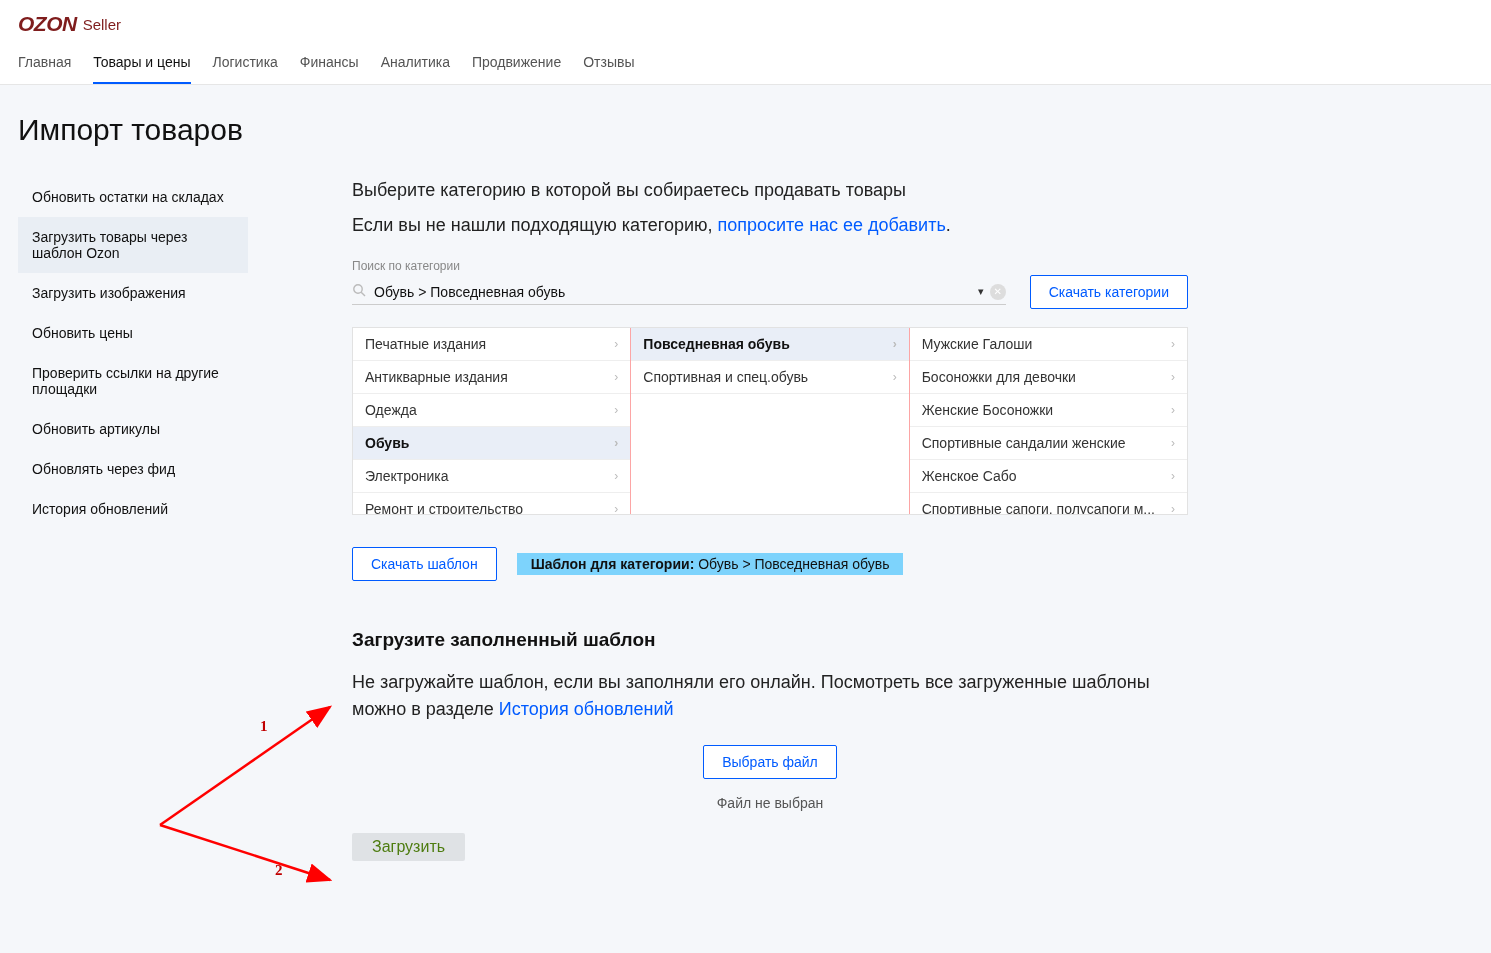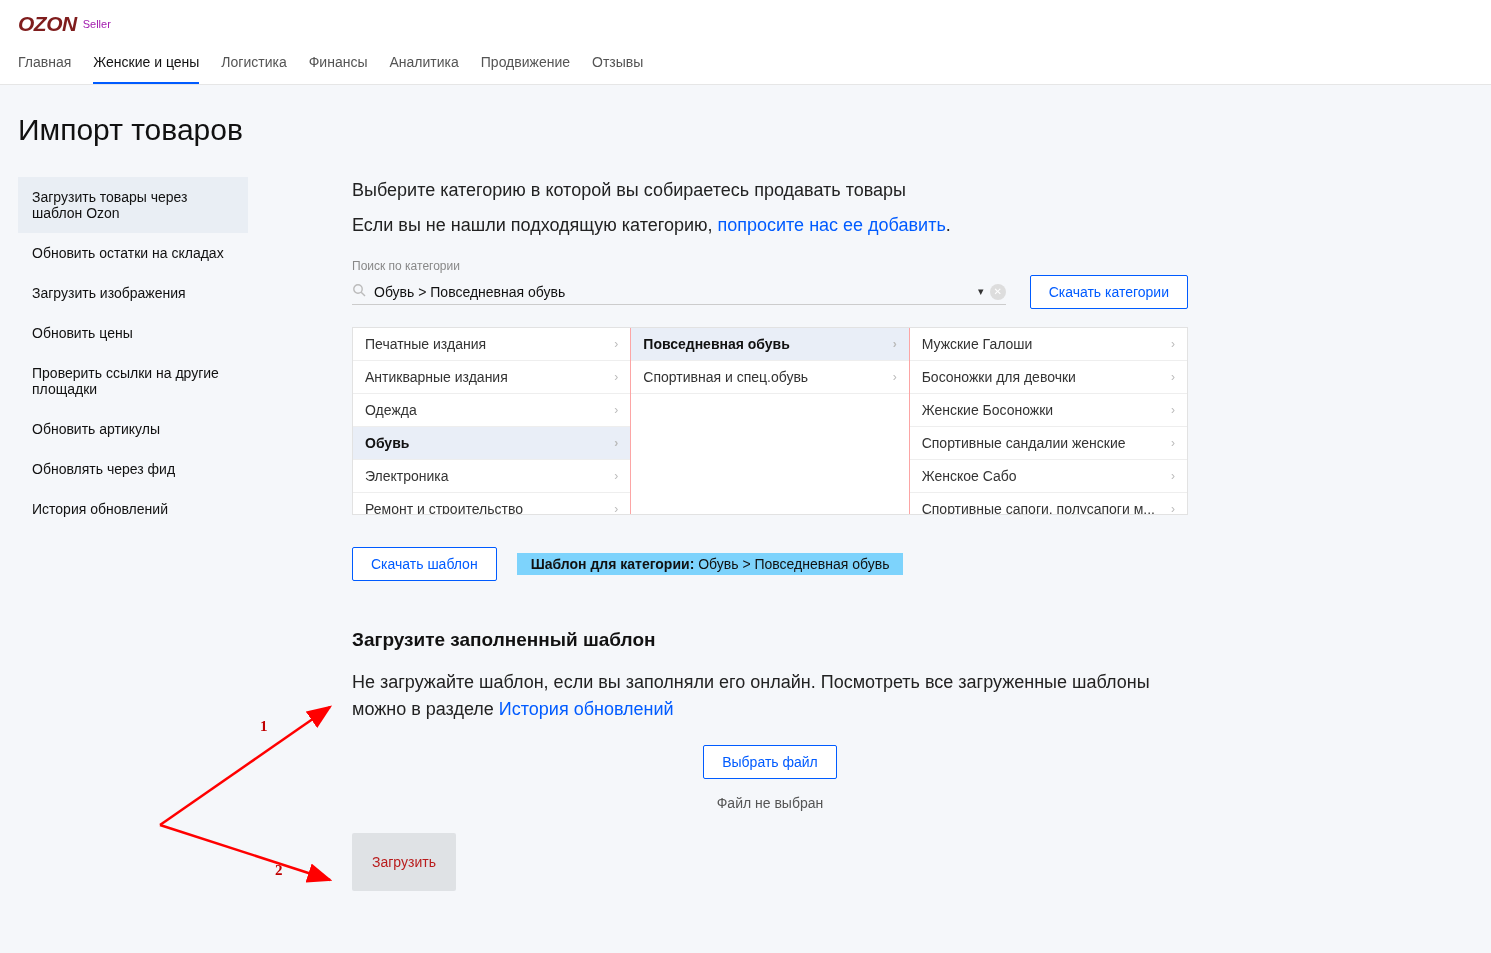--- a/index.html
+++ b/index.html
@@ -1,20 +1,20 @@
 <!DOCTYPE html>
 <html><head>
 <meta charset="utf-8">
 <style>
   * { box-sizing: border-box; margin: 0; padding: 0; }
   body { font-family: Arial, -apple-system, "Segoe UI", sans-serif; font-size: 14px; color: #111; background: #fff; }
   
   .hdr { display: flex; align-items: center; padding: 12px 18px 8px 18px; }
   .logo-word { font-weight: 800; font-style: italic; font-size: 21px; color: #7f1d1d; letter-spacing: -0.5px; }
-  .logo-sub { font-size: 11px; margin-left: 6px; color: #a21caf; }
+  .logo-sub { font-size: 15px; margin-left: 6px; color: #7f1d1d; }
   
   .topnav { display: flex; gap: 22px; padding: 0 18px; border-bottom: 1px solid #e6e6e6; }
   .topnav a { color: #545454; text-decoration: none; padding: 10px 0 12px 0; font-size: 14px; cursor: pointer; }
   .topnav a.active { color: #111; border-bottom: 2px solid #005bff; }
   
   .page-bg { background: #f5f7fa; min-height: 870px; position: relative; }
   .page { padding: 28px 18px 40px 18px; }
   h1.page-title { font-size: 30px; font-weight: 400; margin-bottom: 30px; }
   .cols { display: flex; align-items: flex-start; }
   
@@ -45,53 +45,53 @@
   .cat-item.sel { background: #e9eef7; font-weight: 600; color: #111; }
   .cat-item .chv { color: #bbb; font-size: 12px; }
   
   .dl-row { display: flex; align-items: center; gap: 20px; margin-top: 32px; }
   .tmpl-label { background: #7dd3fc; padding: 3px 14px; font-size: 14px; }
   .tmpl-label b { font-weight: 600; }
   
   .upload-sect { margin-top: 48px; }
   .file-row { display: flex; align-items: center; gap: 16px; margin-top: 22px; flex-direction: column; }
   .file-status { color: #555; font-size: 14px; }
-  .btn-disabled { background: #dfe2e5; color: #b91c1c; border: none; padding: 21px 20px; font-size: 14px; margin-top: 22px; border-radius: 2px; cursor: default; }
+  .btn-disabled { background: #dfe2e5; color: #4d7c0f; border: none; padding: 5px 20px; font-size: 16px; margin-top: 22px; border-radius: 2px; cursor: default; }
   
   .anno { position: absolute; pointer-events: none; }
   .anno-num { font-weight: 700; color: #c00000; font-size: 15px; font-family: Georgia, serif; }
   svg.arrow { position: absolute; overflow: visible; pointer-events: none; }
 </style>
 </head>
 <body>
 
 <div class="hdr">
   <span class="logo-word">OZON</span>
   <span class="logo-sub">Seller</span>
 </div>
 
 <div class="topnav">
   <a>Главная</a>
-  <a class="active">Женские и цены</a>
+  <a class="active">Товары и цены</a>
   <a>Логистика</a>
   <a>Финансы</a>
   <a>Аналитика</a>
   <a>Продвижение</a>
   <a>Отзывы</a>
 </div>
 
 <div class="page-bg">
   <div class="page">
     <h1 class="page-title">Импорт товаров</h1>
 
     <div class="cols">
 
       <div class="sidebar">
+        <div class="side-item">Обновить остатки на складах</div>
         <div class="side-item active">Загрузить товары через шаблон Ozon</div>
-        <div class="side-item">Обновить остатки на складах</div>
         <div class="side-item">Загрузить изображения</div>
         <div class="side-item">Обновить цены</div>
         <div class="side-item">Проверить ссылки на другие площадки</div>
         <div class="side-item">Обновить артикулы</div>
         <div class="side-item">Обновлять через фид</div>
         <div class="side-item">История обновлений</div>
       </div>
 
       <div class="main">
 

